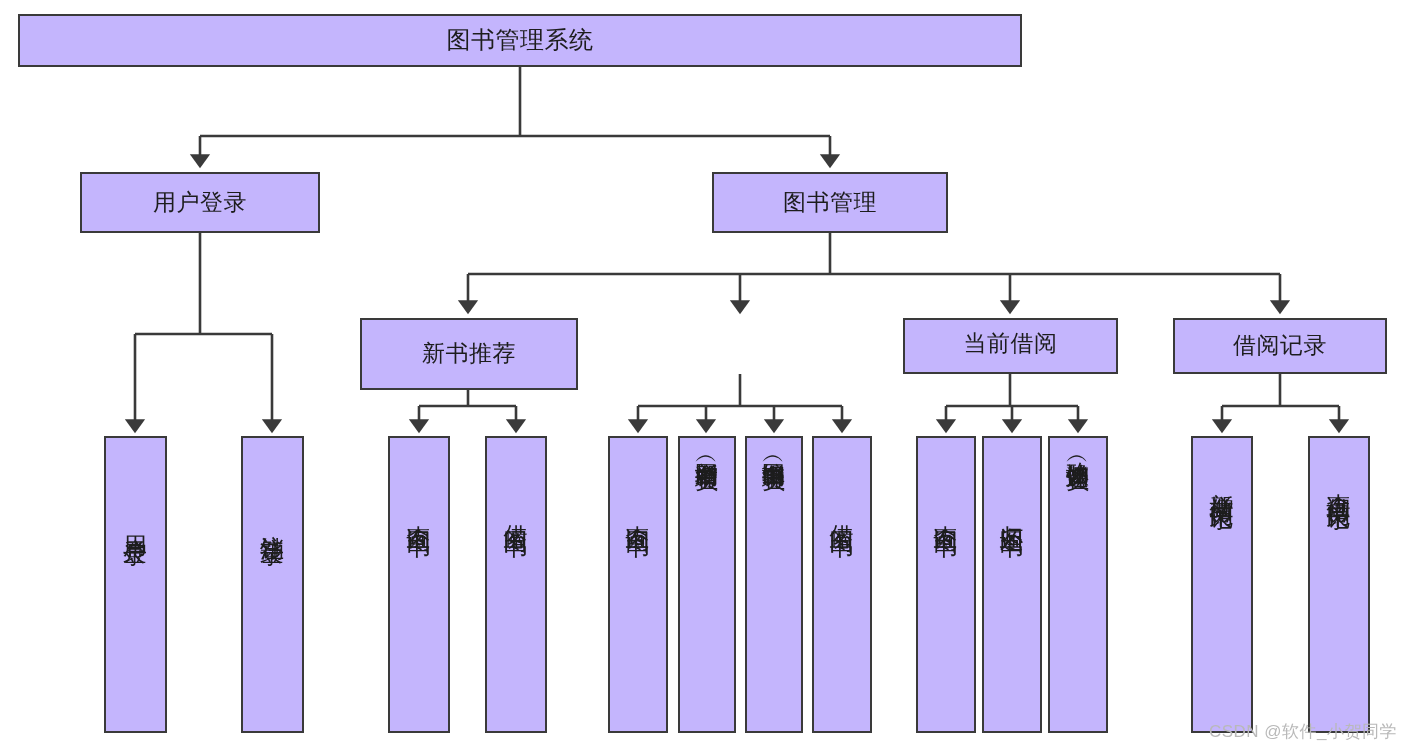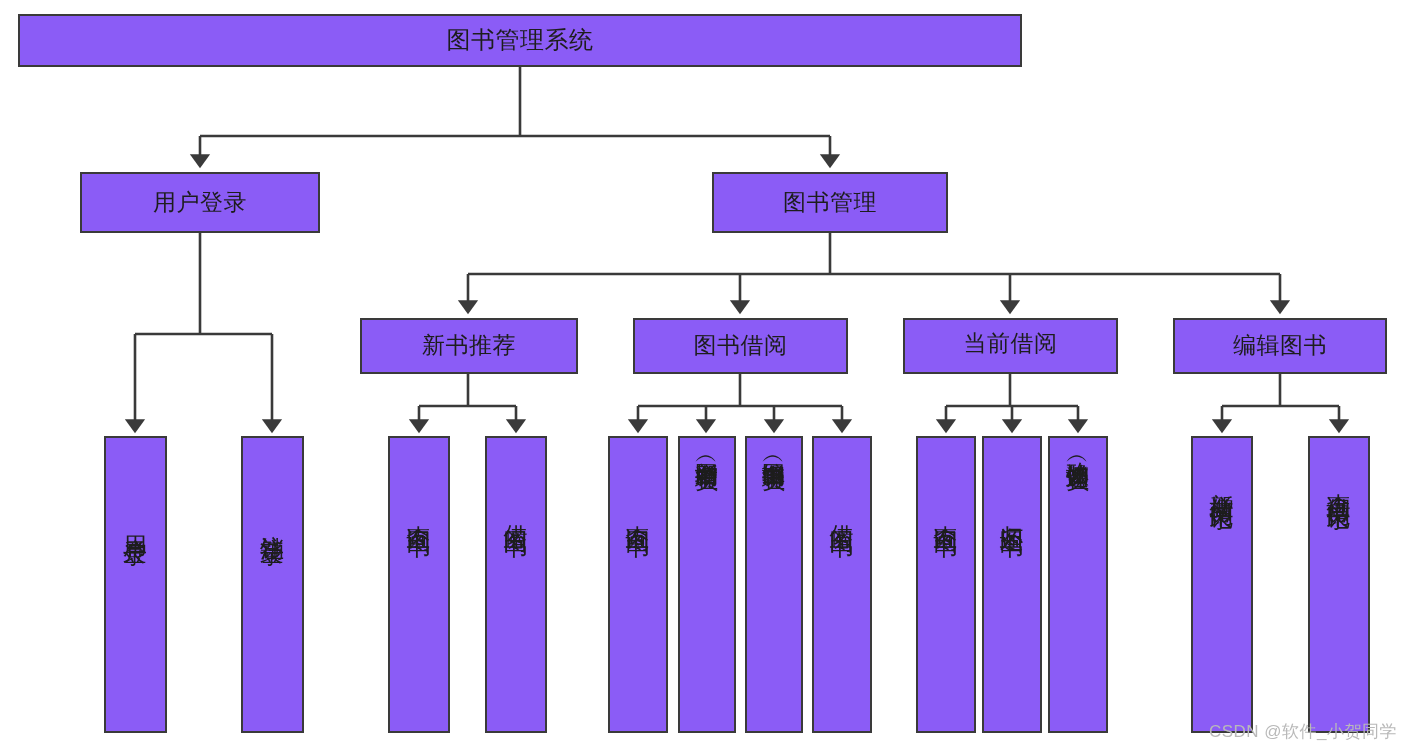--- a/index.html
+++ b/index.html
@@ -23,21 +23,21 @@
     left: 0;
     top: 0;
     width: 1405px;
     height: 747px;
     pointer-events: none;
   }
   .node {
     position: absolute;
     box-sizing: border-box;
     border: 2.5px solid #3a3a3a;
-    background: #8b5cf6;
+    background: #c4b5fd;
     display: flex;
     align-items: center;
     justify-content: center;
     color: #1d1d1d;
   }
   .node .node-label {
     display: block;
     line-height: 1.18;
     letter-spacing: 0.5px;
     white-space: pre;
@@ -141,34 +141,31 @@
   </div>
 
   <div class="node horiz" style="left:80px; top:172px; width:240px; height:61px;">
     <span class="node-label">用户登录</span>
   </div>
 
   <div class="node horiz" style="left:712px; top:172px; width:236px; height:61px;font-family:Liberation Serif, serif;">
     <span class="node-label">图书管理</span>
   </div>
 
-  <div class="node horiz" style="left:360px; top:318px; width:218px; height:56px;">
+  <div class="node horiz" style="left:360px; top:318px; width:218px; height:72px;">
     <span class="node-label">新书推荐</span>
   </div>
 
-  <div class="node horiz" style="left:633px; top:318px; width:215px; height:56px;">
-    <span class="node-label">图书借阅</span>
-  </div>
 
   <div class="node horiz" style="left:903px; top:318px; width:215px; height:56px;font-family:Liberation Mono, monospace;">
     <span class="node-label">当前借阅</span>
   </div>
 
   <div class="node horiz" style="left:1173px; top:318px; width:214px; height:56px;">
-    <span class="node-label">编辑图书</span>
+    <span class="node-label">借阅记录</span>
   </div>
 
   <div class="node vert" style="left:104px; top:436px; width:63px; height:297px; padding-top:78px;">
     <span class="node-label">用户登录</span>
   </div>
 
   <div class="node vert" style="left:241px; top:436px; width:63px; height:297px; padding-top:78px;">
     <span class="node-label">注销登录</span>
   </div>
 

